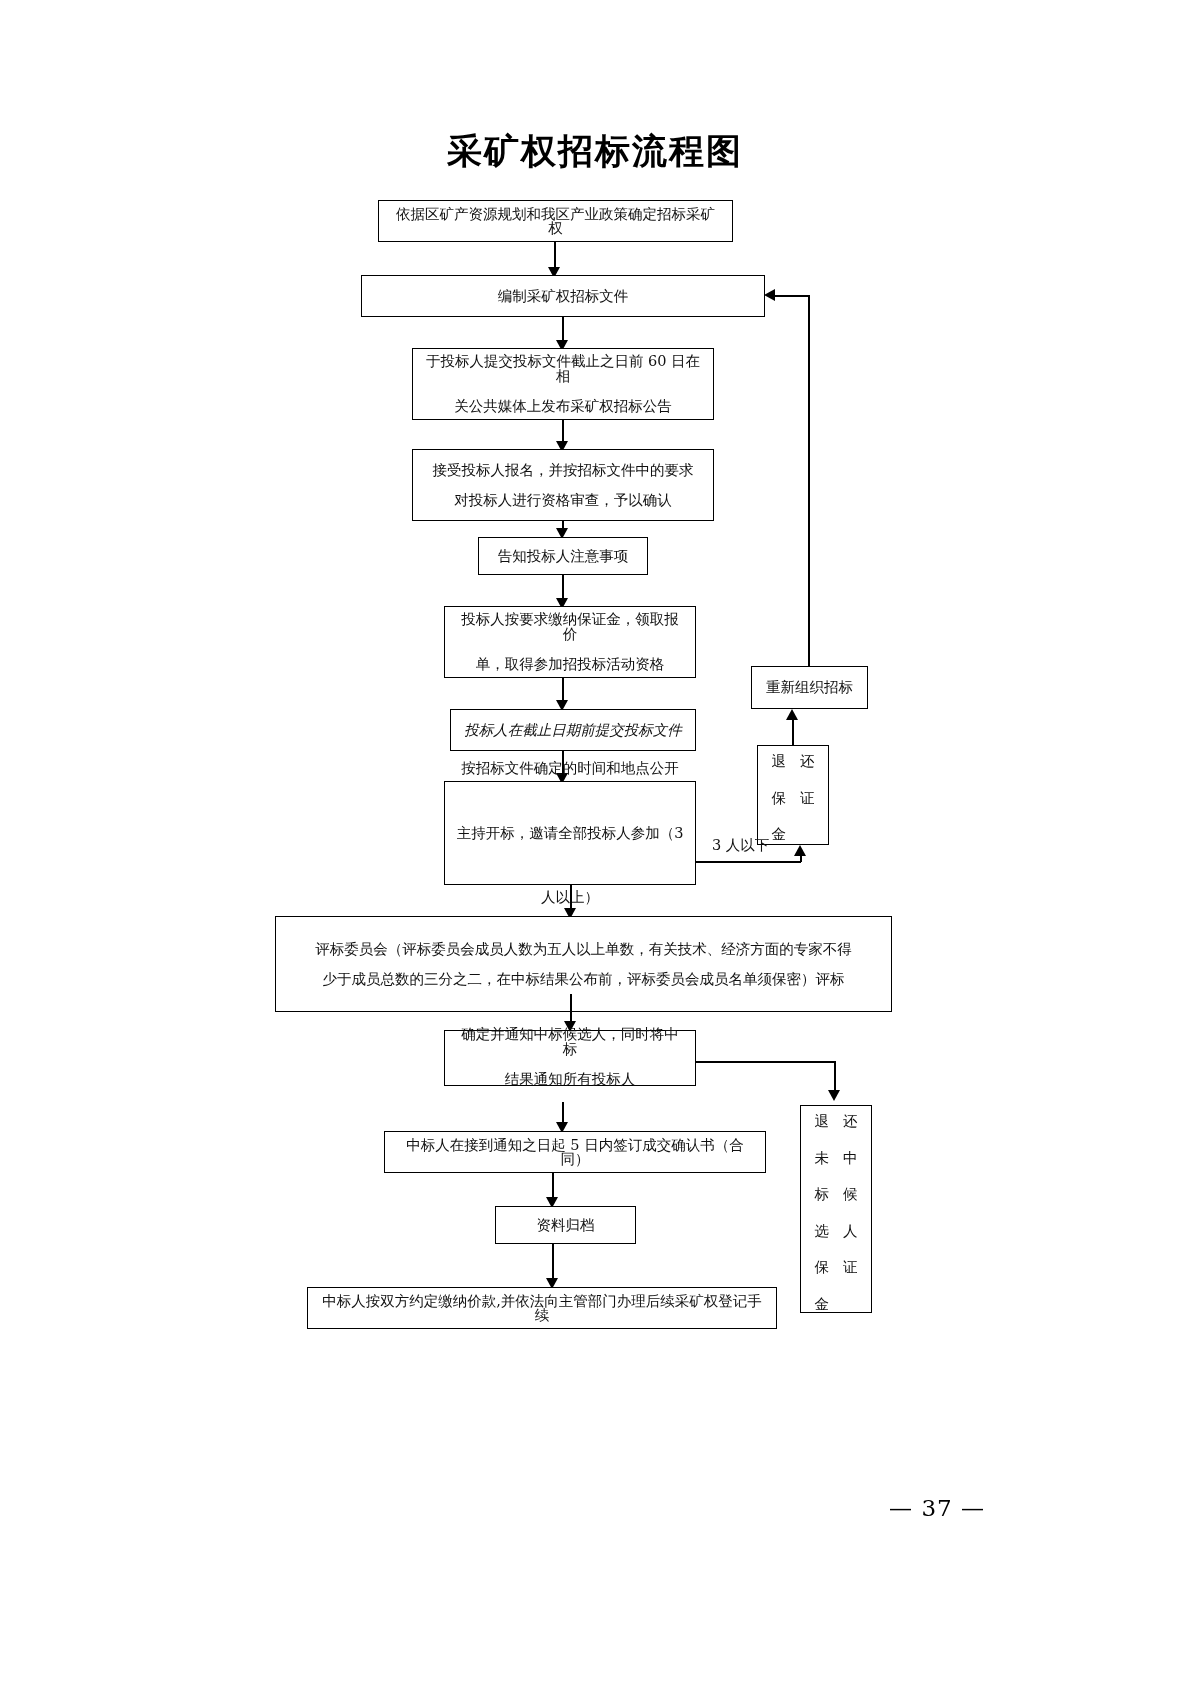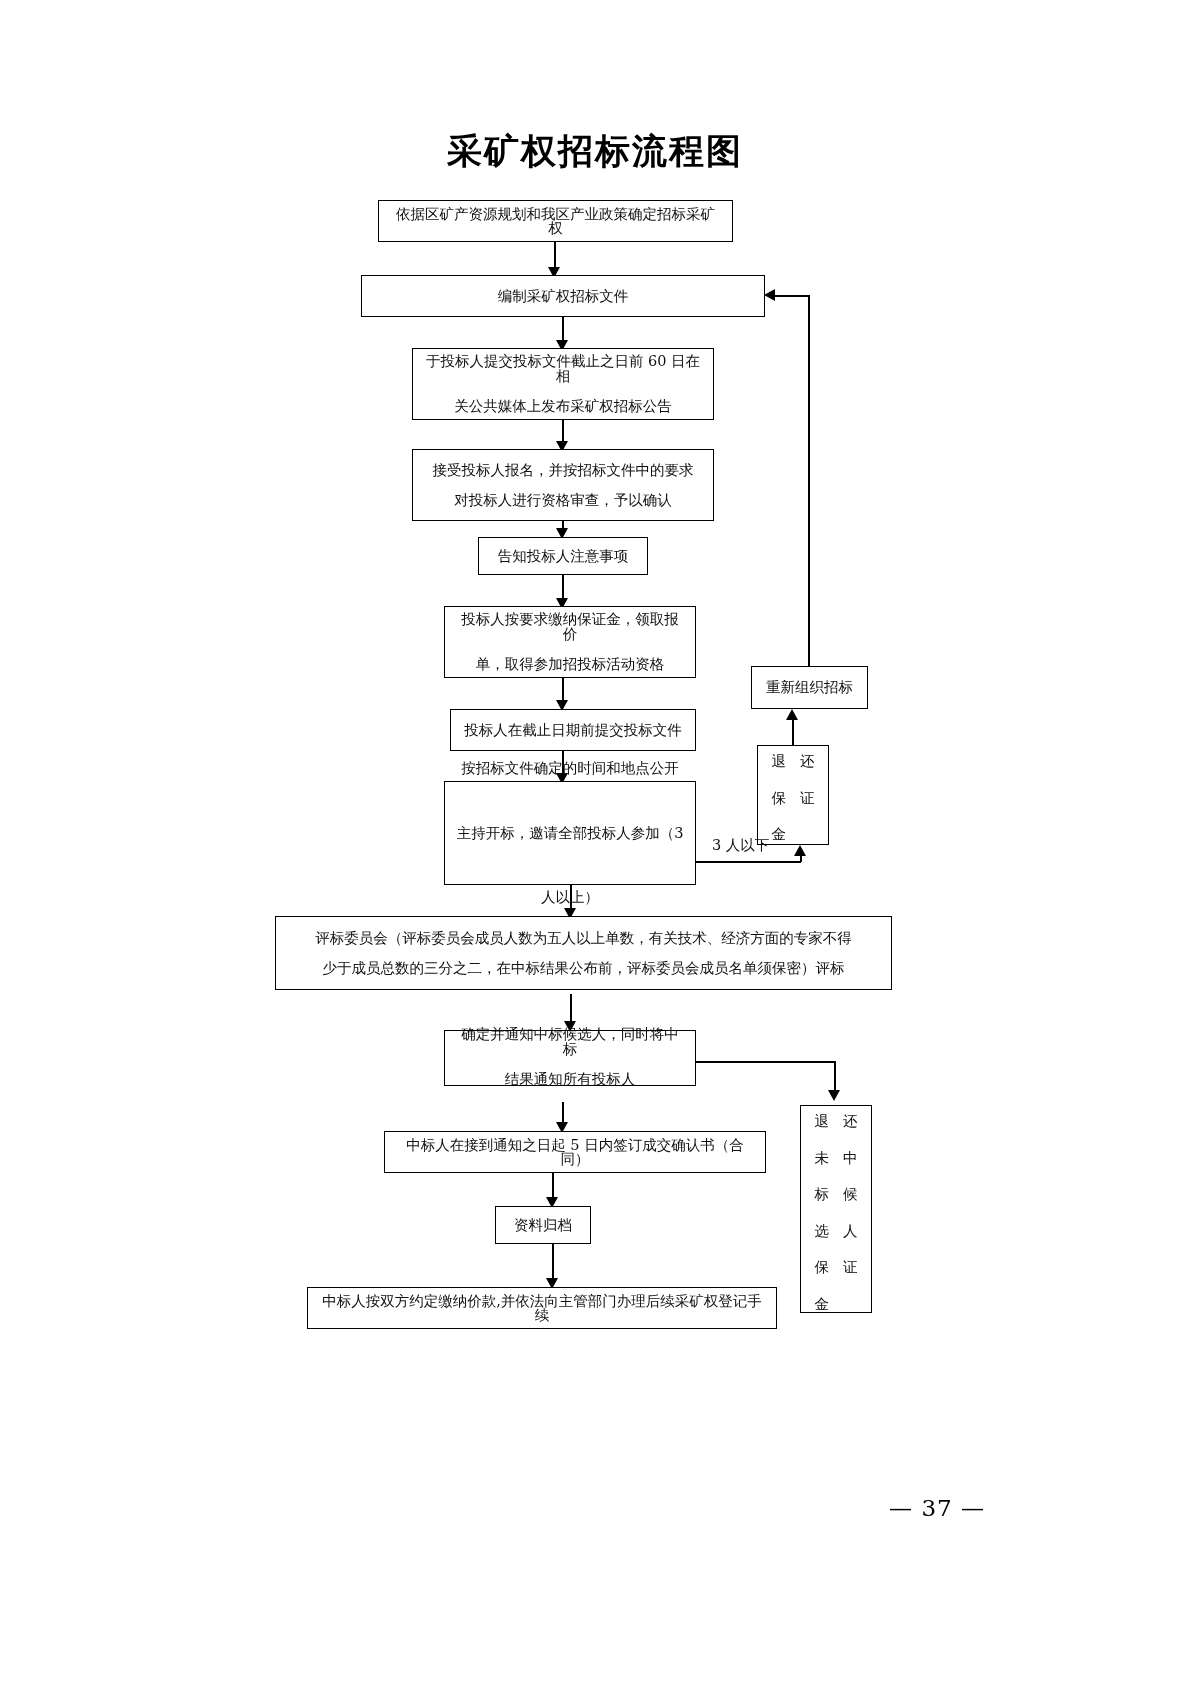--- a/index.html
+++ b/index.html
@@ -125,55 +125,55 @@
   <div class="vline" style="left:562px;top:575px;height:28px;"></div>
   <div class="arrow-down" style="left:556px;top:598px;"></div>
 
   <div class="box" style="left:444px;top:606px;width:252px;height:72px;">
     <span class="ln">投标人按要求缴纳保证金，领取报价</span>
     <span class="ln">单，取得参加招投标活动资格</span>
   </div>
   <div class="vline" style="left:562px;top:678px;height:27px;"></div>
   <div class="arrow-down" style="left:556px;top:700px;"></div>
 
-  <div class="box" style="left:450px;top:709px;width:246px;height:42px;">
+  <div class="box" style="left:450px;top:709px;width:246px;height:42px;font-style:italic;">
     <span class="ln">投标人在截止日期前提交投标文件</span>
   </div>
   <div class="vline" style="left:562px;top:751px;height:27px;"></div>
   <div class="arrow-down" style="left:556px;top:773px;"></div>
 
   <div class="box" style="left:444px;top:781px;width:252px;height:104px;gap:34px;">
     <span class="ln">按招标文件确定的时间和地点公开</span>
     <span class="ln">主持开标，邀请全部投标人参加（3</span>
     <span class="ln">人以上）</span>
   </div>
   <div class="vline" style="left:570px;top:885px;height:28px;"></div>
   <div class="arrow-down" style="left:564px;top:908px;"></div>
 
-  <div class="box" style="left:275px;top:916px;width:617px;height:74px;">
+  <div class="box" style="left:275px;top:916px;width:617px;height:96px;">
     <span class="ln">评标委员会（评标委员会成员人数为五人以上单数，有关技术、经济方面的专家不得</span>
     <span class="ln">少于成员总数的三分之二，在中标结果公布前，评标委员会成员名单须保密）评标</span>
   </div>
   <div class="vline" style="left:570px;top:994px;height:32px;"></div>
   <div class="arrow-down" style="left:564px;top:1021px;"></div>
 
   <div class="box" style="left:444px;top:1030px;width:252px;height:56px;font-family:Liberation Mono, monospace;">
     <span class="ln">确定并通知中标候选人，同时将中标</span>
     <span class="ln">结果通知所有投标人</span>
   </div>
   <div class="vline" style="left:562px;top:1102px;height:25px;"></div>
   <div class="arrow-down" style="left:556px;top:1122px;"></div>
 
   <div class="box" style="left:362px;top:1131px;width:382px;height:42px;margin-left:22px;">
     <span class="ln">中标人在接到通知之日起 5 日内签订成交确认书（合同）</span>
   </div>
   <div class="vline" style="left:552px;top:1173px;height:29px;"></div>
   <div class="arrow-down" style="left:546px;top:1197px;"></div>
 
-  <div class="box" style="left:495px;top:1206px;width:96px;height:38px;">
+  <div class="box" style="left:495px;top:1206px;width:141px;height:38px;">
     <span class="ln">资料归档</span>
   </div>
   <div class="vline" style="left:552px;top:1244px;height:39px;"></div>
   <div class="arrow-down" style="left:546px;top:1278px;"></div>
 
   <div class="box" style="left:307px;top:1287px;width:470px;height:42px;">
     <span class="ln">中标人按双方约定缴纳价款,并依法向主管部门办理后续采矿权登记手续</span>
   </div>
 
   <div class="box" style="left:751px;top:666px;width:117px;height:43px;">

